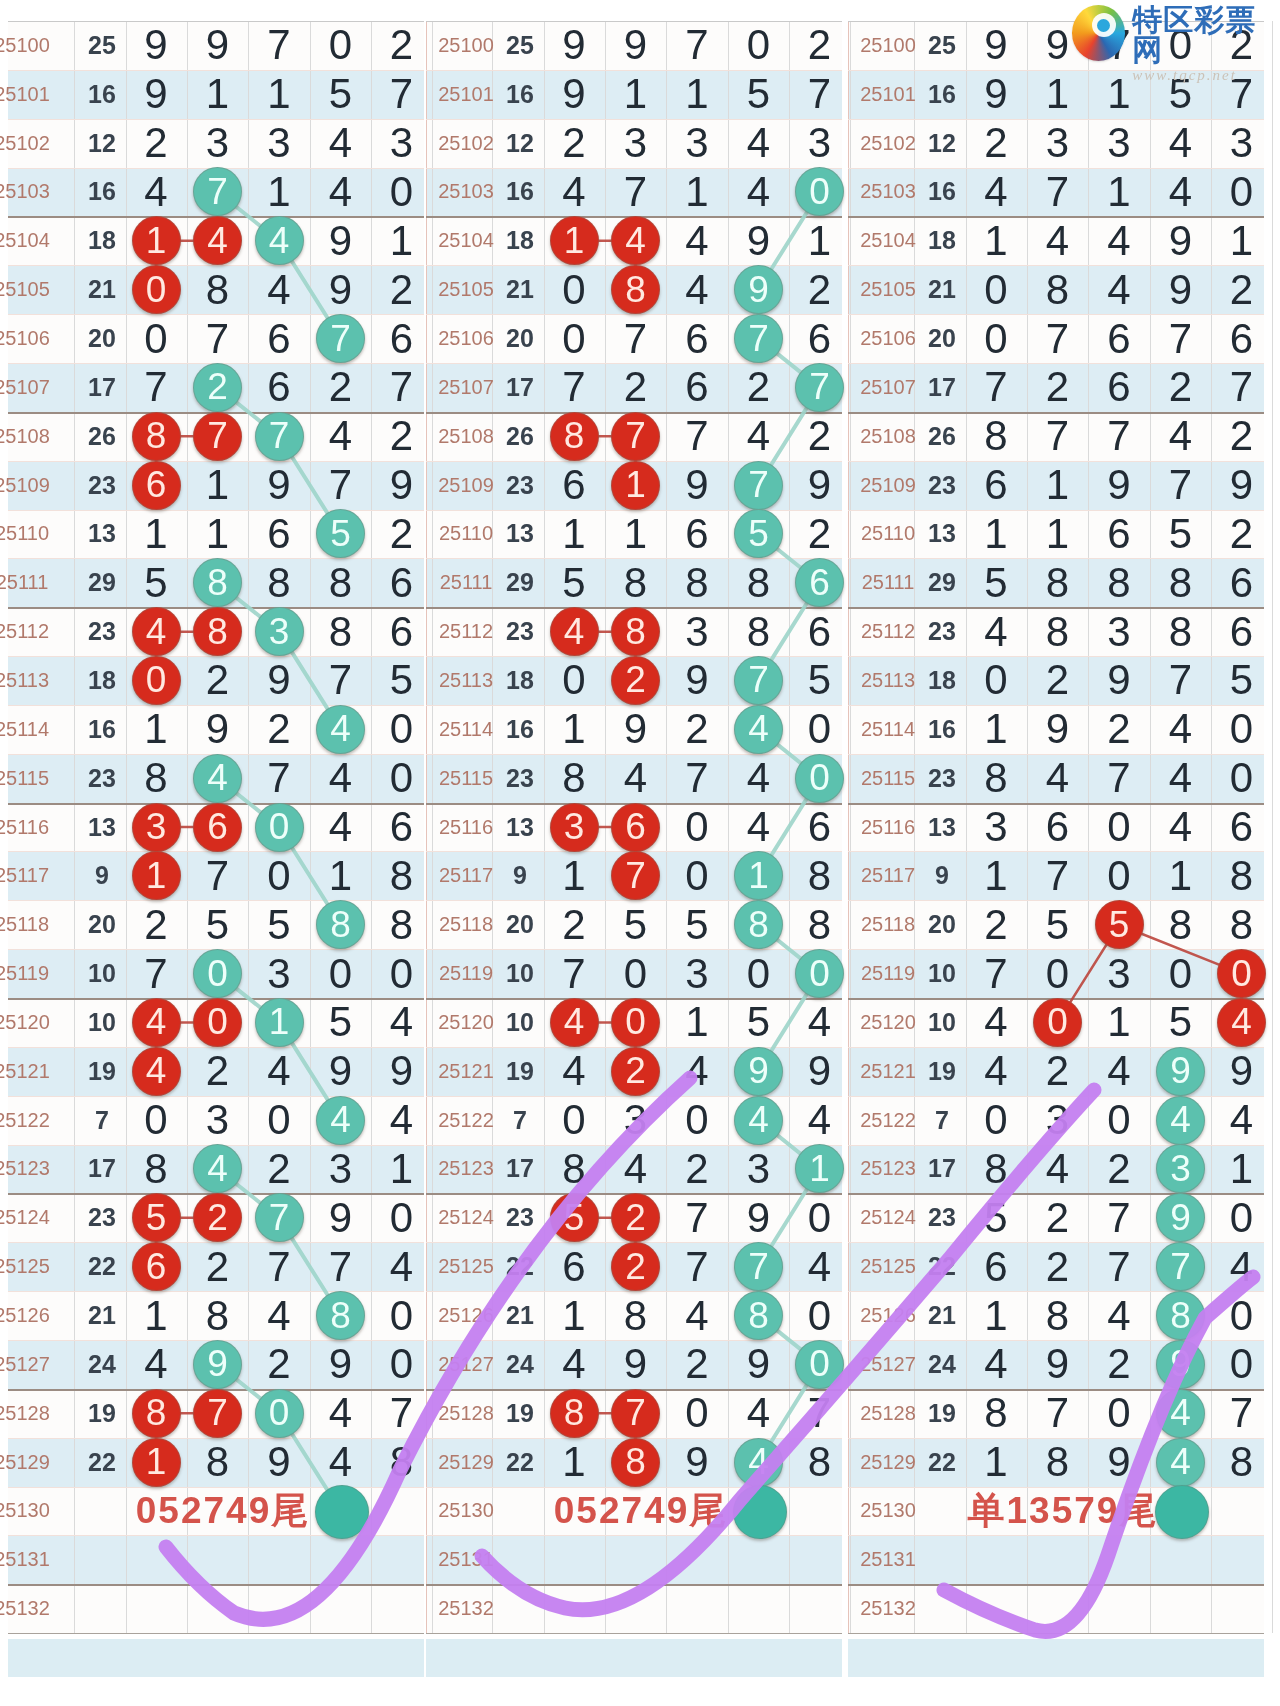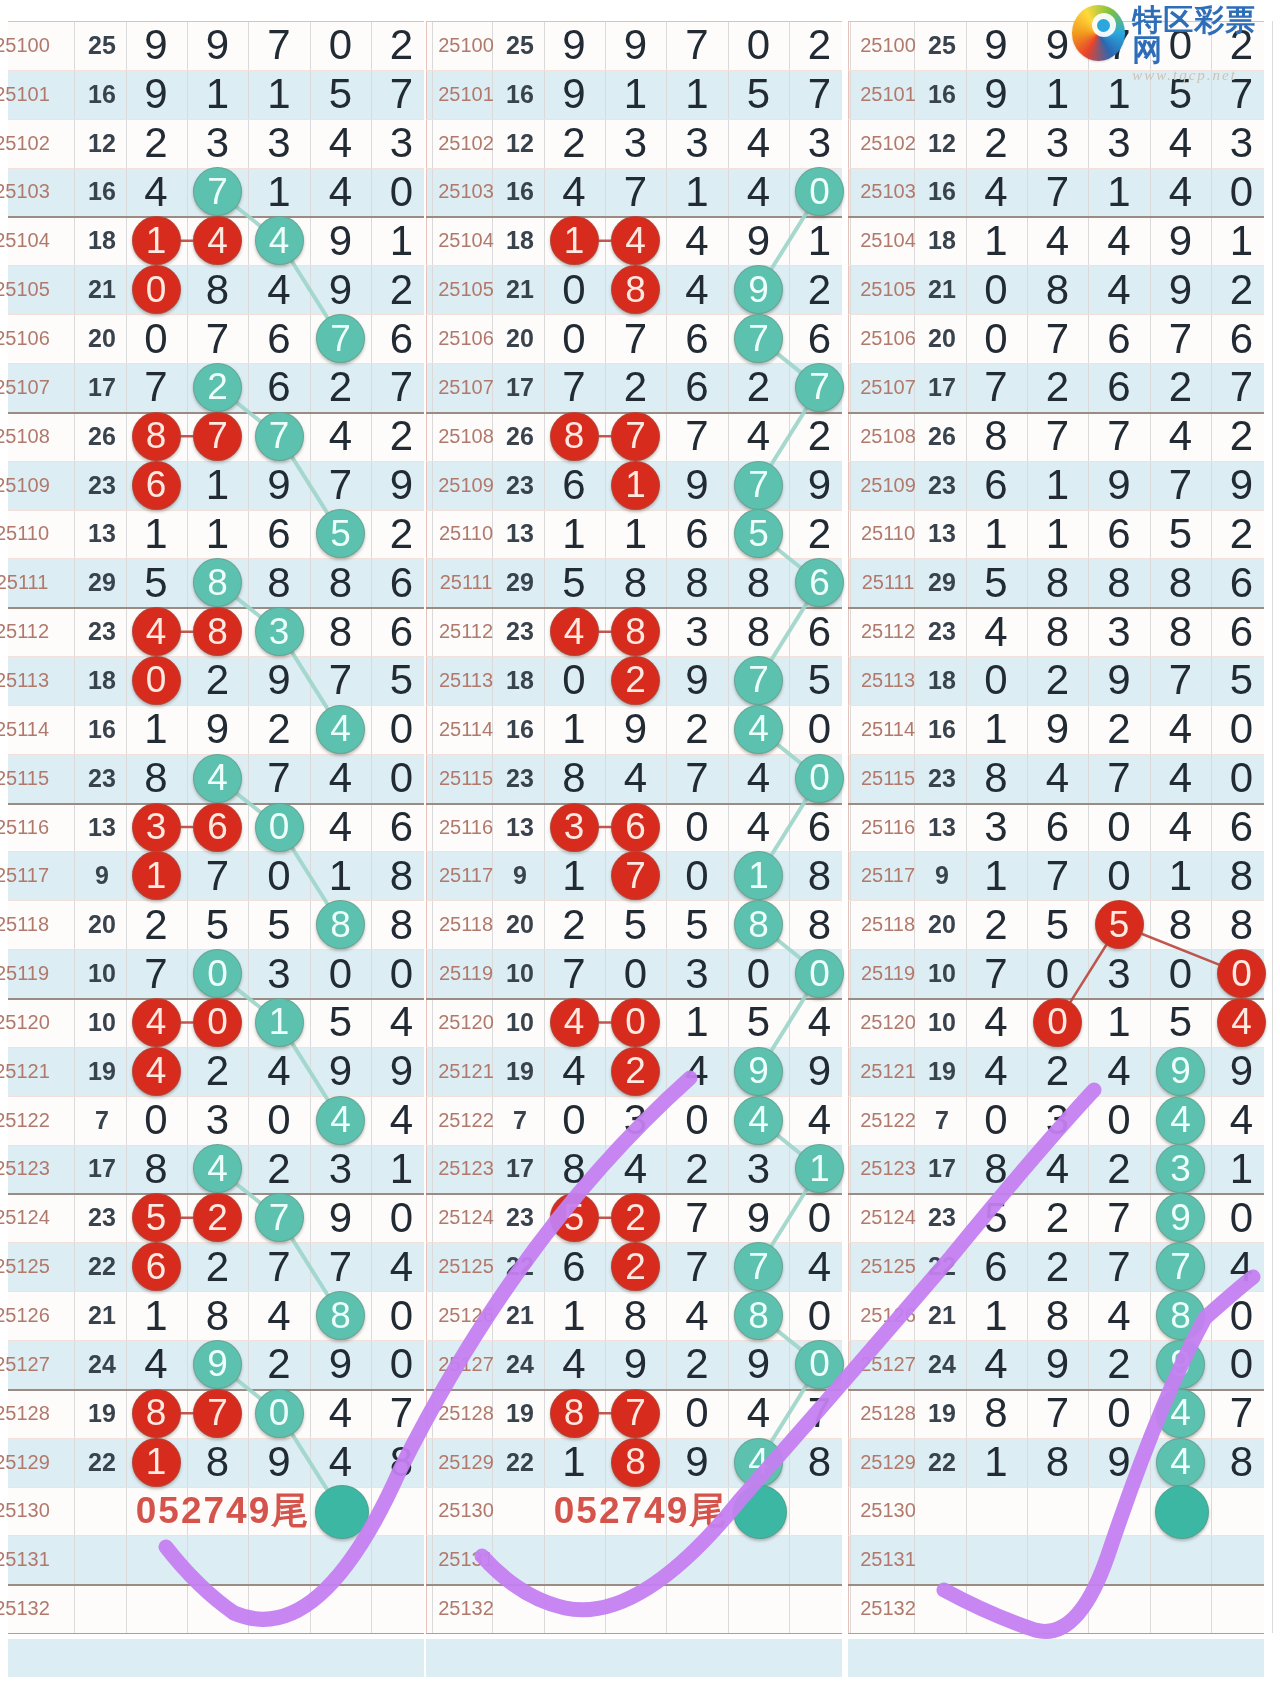--- a/index.html
+++ b/index.html
@@ -1891,14 +1891,15 @@
     </div>
     <div class="cell circwrap" style="left: 1150.5px; top: 1437.65px; width: 60px; height: 48.85px; position: absolute;">
       <span class="circ teal">4</span>
     </div>
     <div class="cell" style="left: 1211.5px; top: 1437.65px; width: 60px; height: 48.85px; position: absolute;">
       <span class="digit">8</span>
     </div>
     <div class="cell period" style="left: 848px; top: 1486.5px; width: 80px; height: 48.85px; position: absolute;">25130</div>
     <div class="cell period" style="left: 848px; top: 1535.35px; width: 80px; height: 48.85px; position: absolute;">25131</div>
     <div class="cell period" style="left: 848px; top: 1584.2px; width: 80px; height: 48.85px; position: absolute;">25132</div>
+    <div class="tail" style="left: 928px; top: 1486.5px; width: 270px; height: 48.85px; position: absolute;">单13579尾</div>
     <div class="dot" style="left: 1154.5px; top: 1484.92px;"></div>
   </div>
 
 </body></html>

